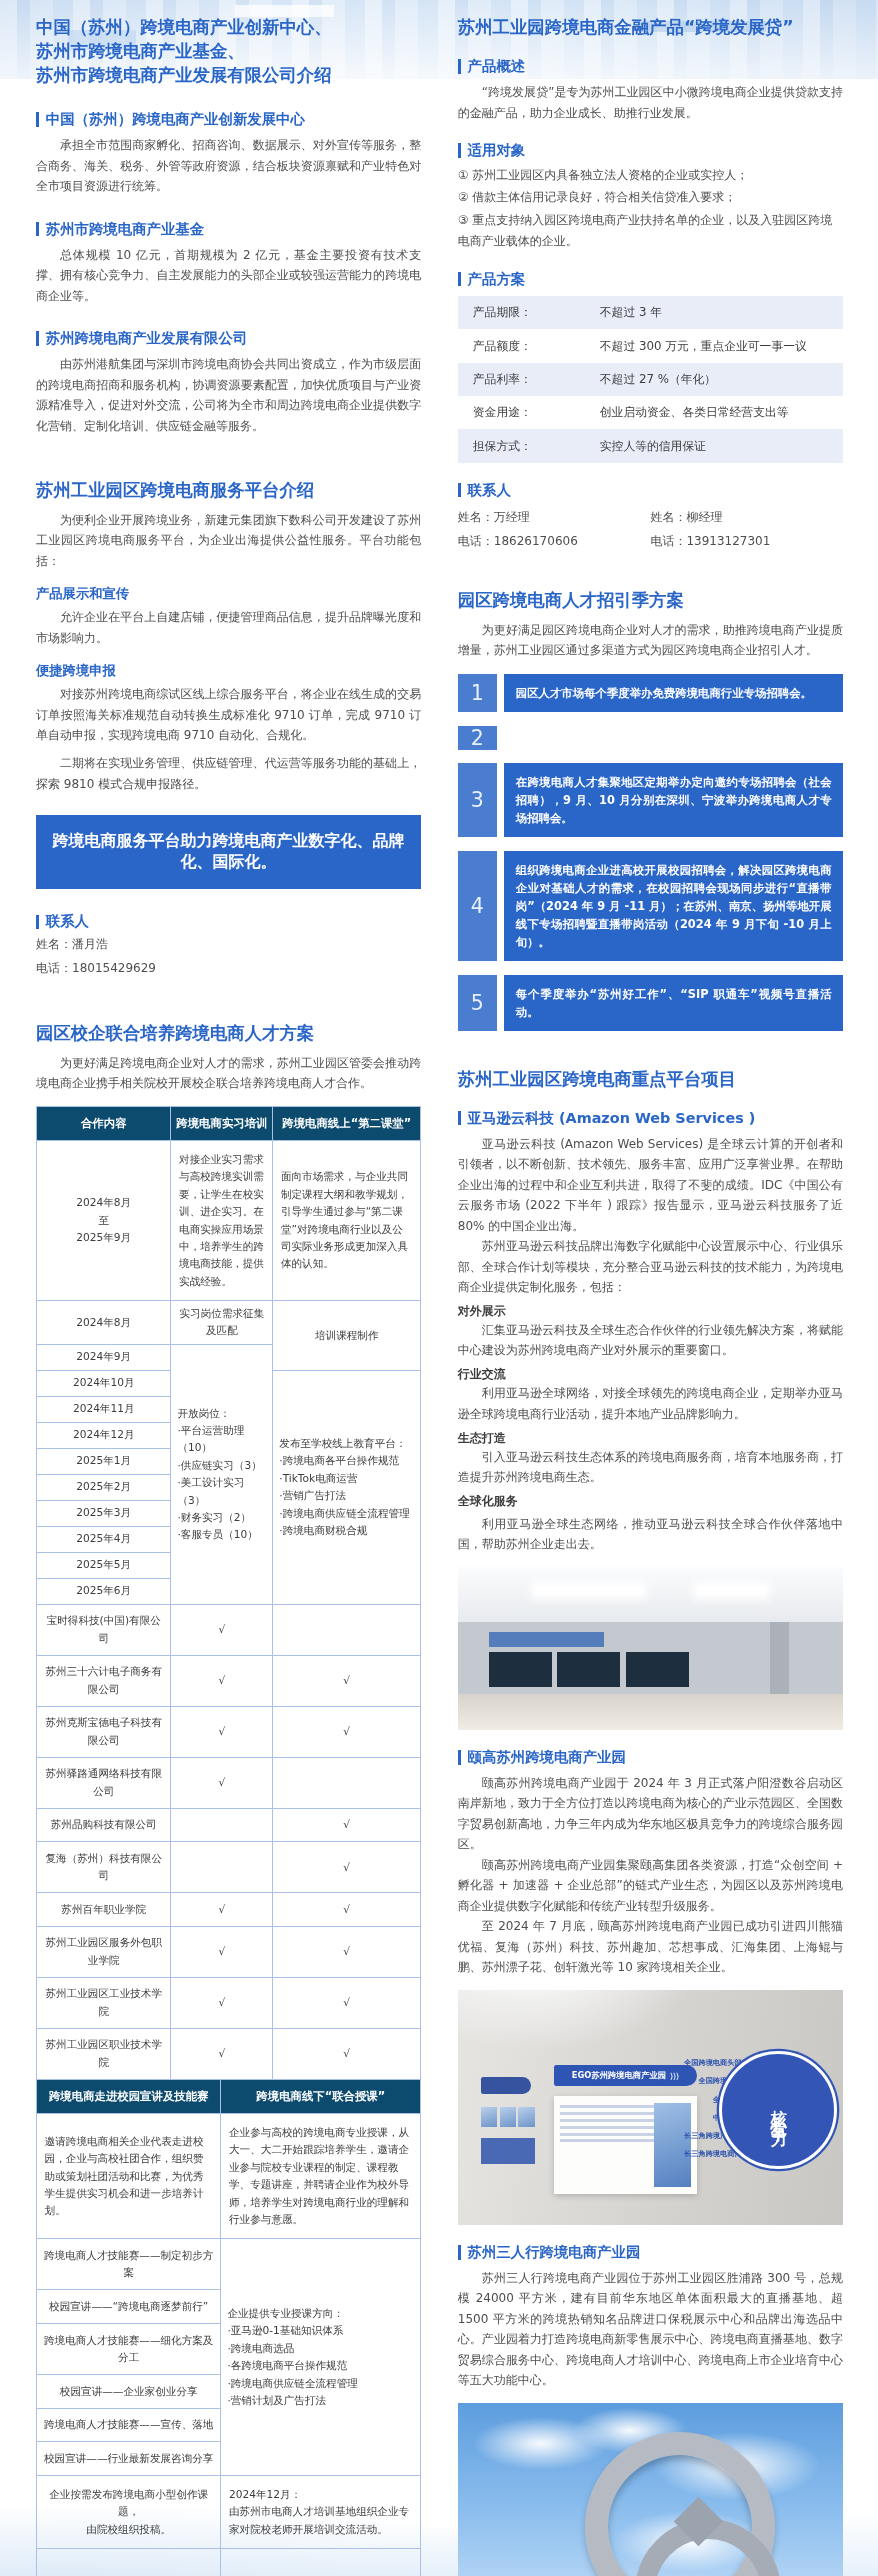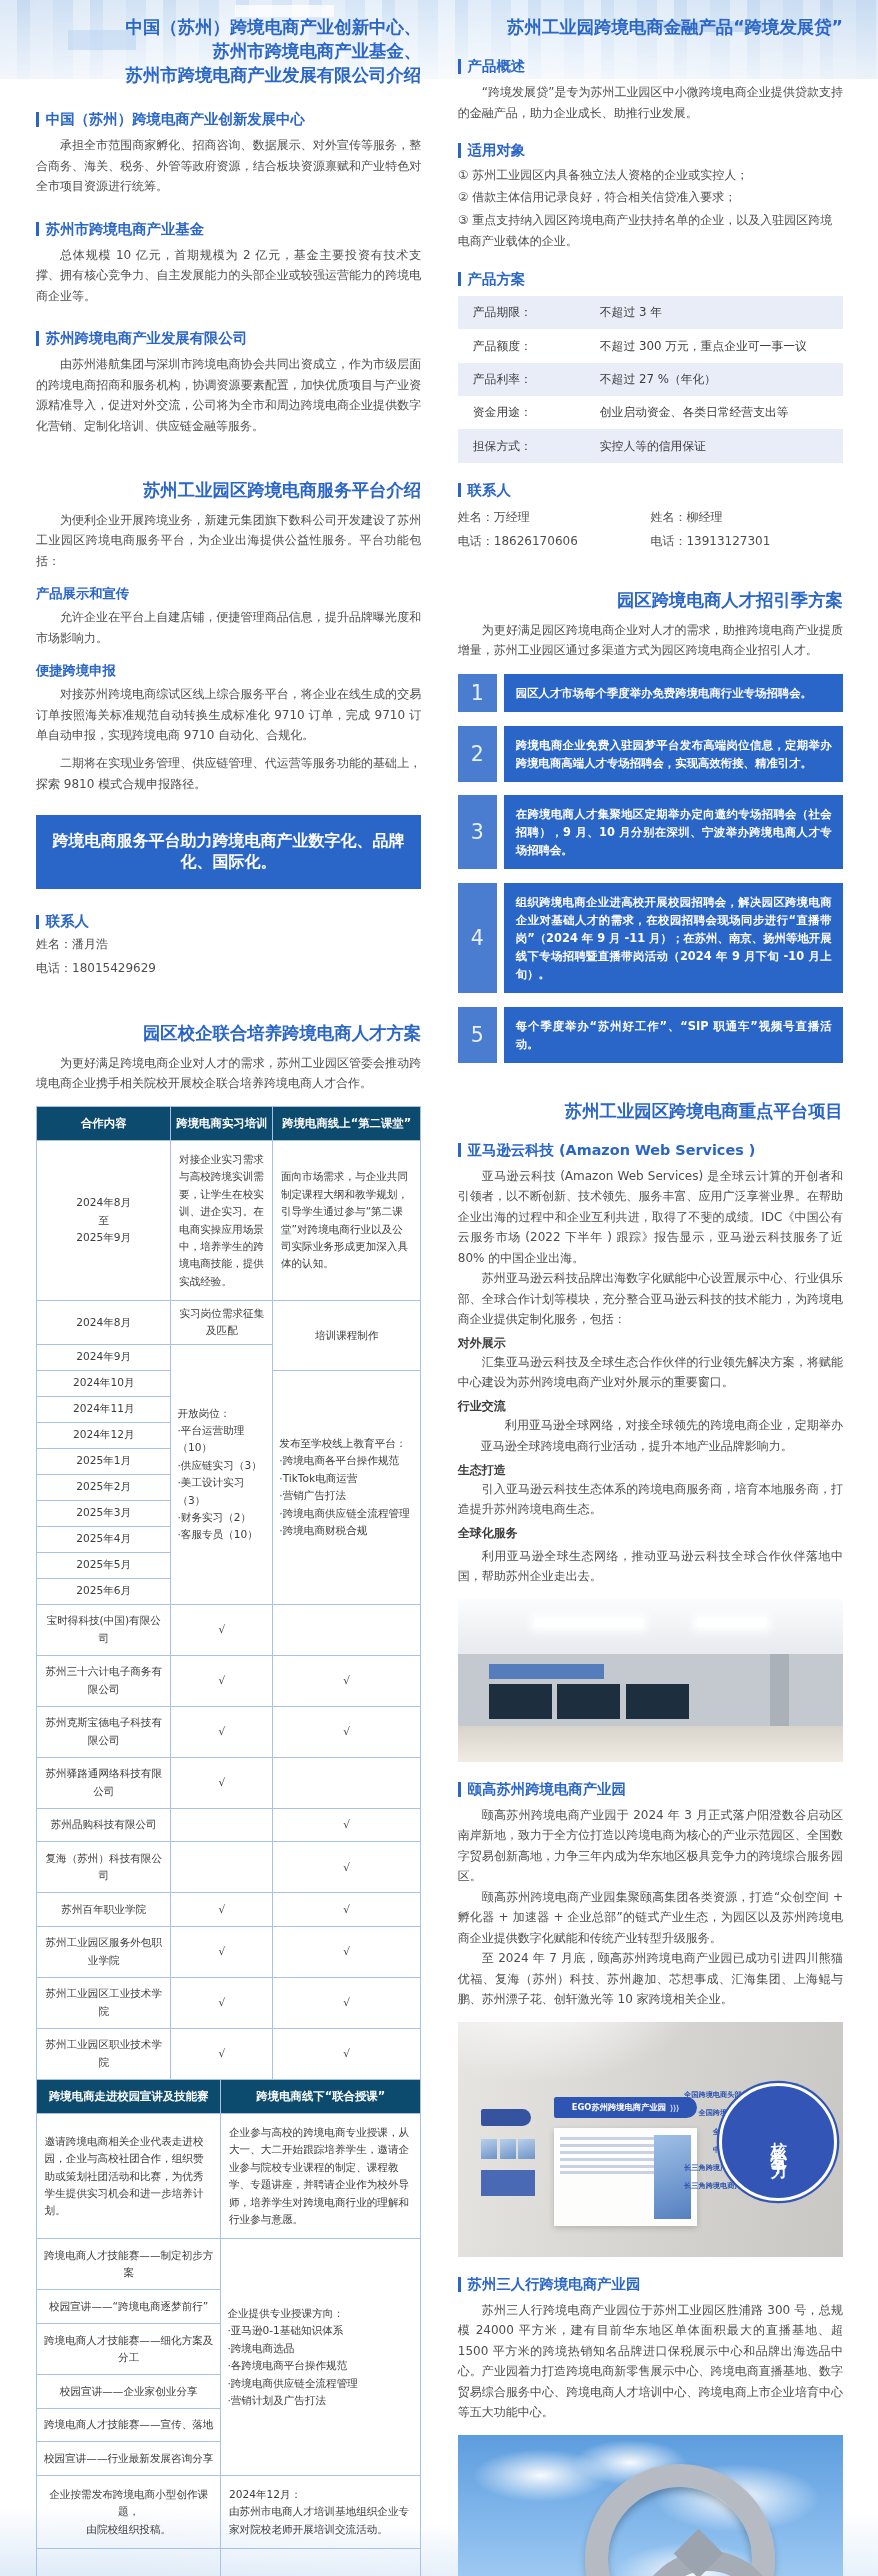--- a/index.html
+++ b/index.html
@@ -28,21 +28,21 @@
   .bottom-deco{
     position:absolute;bottom:0;left:0;width:100%;height:83px;z-index:0;
     background:
       radial-gradient(130% 220% at 8% 135%, rgba(205,224,244,.9) 0%, rgba(205,224,244,0) 55%),
       radial-gradient(150% 240% at 92% 140%, rgba(214,231,248,.9) 0%, rgba(214,231,248,0) 50%);
   }
   
   .columns{position:relative;z-index:1;display:flex;gap:10.6px;padding:0 23px;}
   .col{width:50%;box-sizing:border-box;padding:0 13px;}
   
-  .doc-title{color:#2a66c8;font-weight:bold;font-size:17.4px;line-height:24px;text-align:right;margin:15px 0 0 0;}
+  .doc-title{color:#2a66c8;font-weight:bold;font-size:17.4px;line-height:24px;text-align:left;margin:15px 0 0 0;}
   .sec-head{display:flex;align-items:center;gap:6.8px;color:#2a66c8;font-weight:bold;font-size:14.4px;margin-top:23px;}
   .sec-head::before{content:"";width:3px;height:14.4px;background:#2a66c8;flex:0 0 auto;}
   .sub-head{color:#2a66c8;font-weight:bold;font-size:13.3px;margin-top:13.6px;}
   .mini-head{color:#3c3c3c;font-weight:bold;font-size:12px;margin-top:5.3px;}
   .body{color:#4e4e4e;font-size:12px;line-height:20.5px;text-align:justify;margin:6px 0 0 0;}
   .indent{text-indent:2em;}
   .blue-banner{margin-top:21px;background:#2a66c8;color:#ffffff;font-weight:bold;font-size:16px;text-align:center;padding:16px 9px;}
   .contact-line{color:#4e4e4e;font-size:12px;line-height:21px;margin-top:3px;}
   .contact-flex{display:flex;margin-top:4.5px;}
   .contact-flex > div{width:50%;}
@@ -406,21 +406,20 @@
 
       <div class="doc-title mt48">园区跨境电商人才招引季方案</div>
       <p class="body indent mt10">为更好满足园区跨境电商企业对人才的需求，助推跨境电商产业提质增量，苏州工业园区通过多渠道方式为园区跨境电商企业招引人才。</p>
 
       <div class="num-item">
         <div class="num-box">1</div>
         <div class="num-text">园区人才市场每个季度举办免费跨境电商行业专场招聘会。</div>
       </div>
       <div class="num-item">
         <div class="num-box">2</div>
-        <div class="num-text">跨境电商企业免费入驻园梦平台发布高端岗位信息，定期举办跨境电商高端人才专场招聘会，实现高效衔接、精准引才。</div>
       </div>
       <div class="num-item">
         <div class="num-box">3</div>
         <div class="num-text">在跨境电商人才集聚地区定期举办定向邀约专场招聘会（社会招聘），9 月、10 月分别在深圳、宁波举办跨境电商人才专场招聘会。</div>
       </div>
       <div class="num-item">
         <div class="num-box">4</div>
         <div class="num-text">组织跨境电商企业进高校开展校园招聘会，解决园区跨境电商企业对基础人才的需求，在校园招聘会现场同步进行“直播带岗”（2024 年 9 月 -11 月）；在苏州、南京、扬州等地开展线下专场招聘暨直播带岗活动（2024 年 9 月下旬 -10 月上旬）。</div>
       </div>
       <div class="num-item">
@@ -429,21 +428,21 @@
       </div>
 
       <div class="doc-title mt48">苏州工业园区跨境电商重点平台项目</div>
 
       <div class="sec-head mt24">亚马逊云科技 (Amazon Web Services )</div>
       <p class="body indent">亚马逊云科技 (Amazon Web Services) 是全球云计算的开创者和引领者，以不断创新、技术领先、服务丰富、应用广泛享誉业界。在帮助企业出海的过程中和企业互利共进，取得了不斐的成绩。IDC《中国公有云服务市场 (2022 下半年 ) 跟踪》报告显示，亚马逊云科技服务了近 80% 的中国企业出海。</p>
       <p class="body indent" style="margin-top:0;">苏州亚马逊云科技品牌出海数字化赋能中心设置展示中心、行业俱乐部、全球合作计划等模块，充分整合亚马逊云科技的技术能力，为跨境电商企业提供定制化服务，包括：</p>
       <div class="mini-head">对外展示</div>
       <p class="body indent" style="margin-top:0;">汇集亚马逊云科技及全球生态合作伙伴的行业领先解决方案，将赋能中心建设为苏州跨境电商产业对外展示的重要窗口。</p>
       <div class="mini-head">行业交流</div>
-      <p class="body indent" style="margin-top:0;margin-left:23px;">利用亚马逊全球网络，对接全球领先的跨境电商企业，定期举办亚马逊全球跨境电商行业活动，提升本地产业品牌影响力。</p>
+      <p class="body indent" style="margin-top:0;">利用亚马逊全球网络，对接全球领先的跨境电商企业，定期举办亚马逊全球跨境电商行业活动，提升本地产业品牌影响力。</p>
       <div class="mini-head">生态打造</div>
       <p class="body indent" style="margin-top:0;">引入亚马逊云科技生态体系的跨境电商服务商，培育本地服务商，打造提升苏州跨境电商生态。</p>
       <div class="mini-head">全球化服务</div>
       <p class="body indent" style="margin-top:4px;">利用亚马逊全球生态网络，推动亚马逊云科技全球合作伙伴落地中国，帮助苏州企业走出去。</p>
 
       <div class="photo aws-photo">
         <div class="aws-ceiling"></div>
         <div class="aws-light"></div>
         <div class="aws-light l2"></div>
         <div class="aws-sign"></div>

